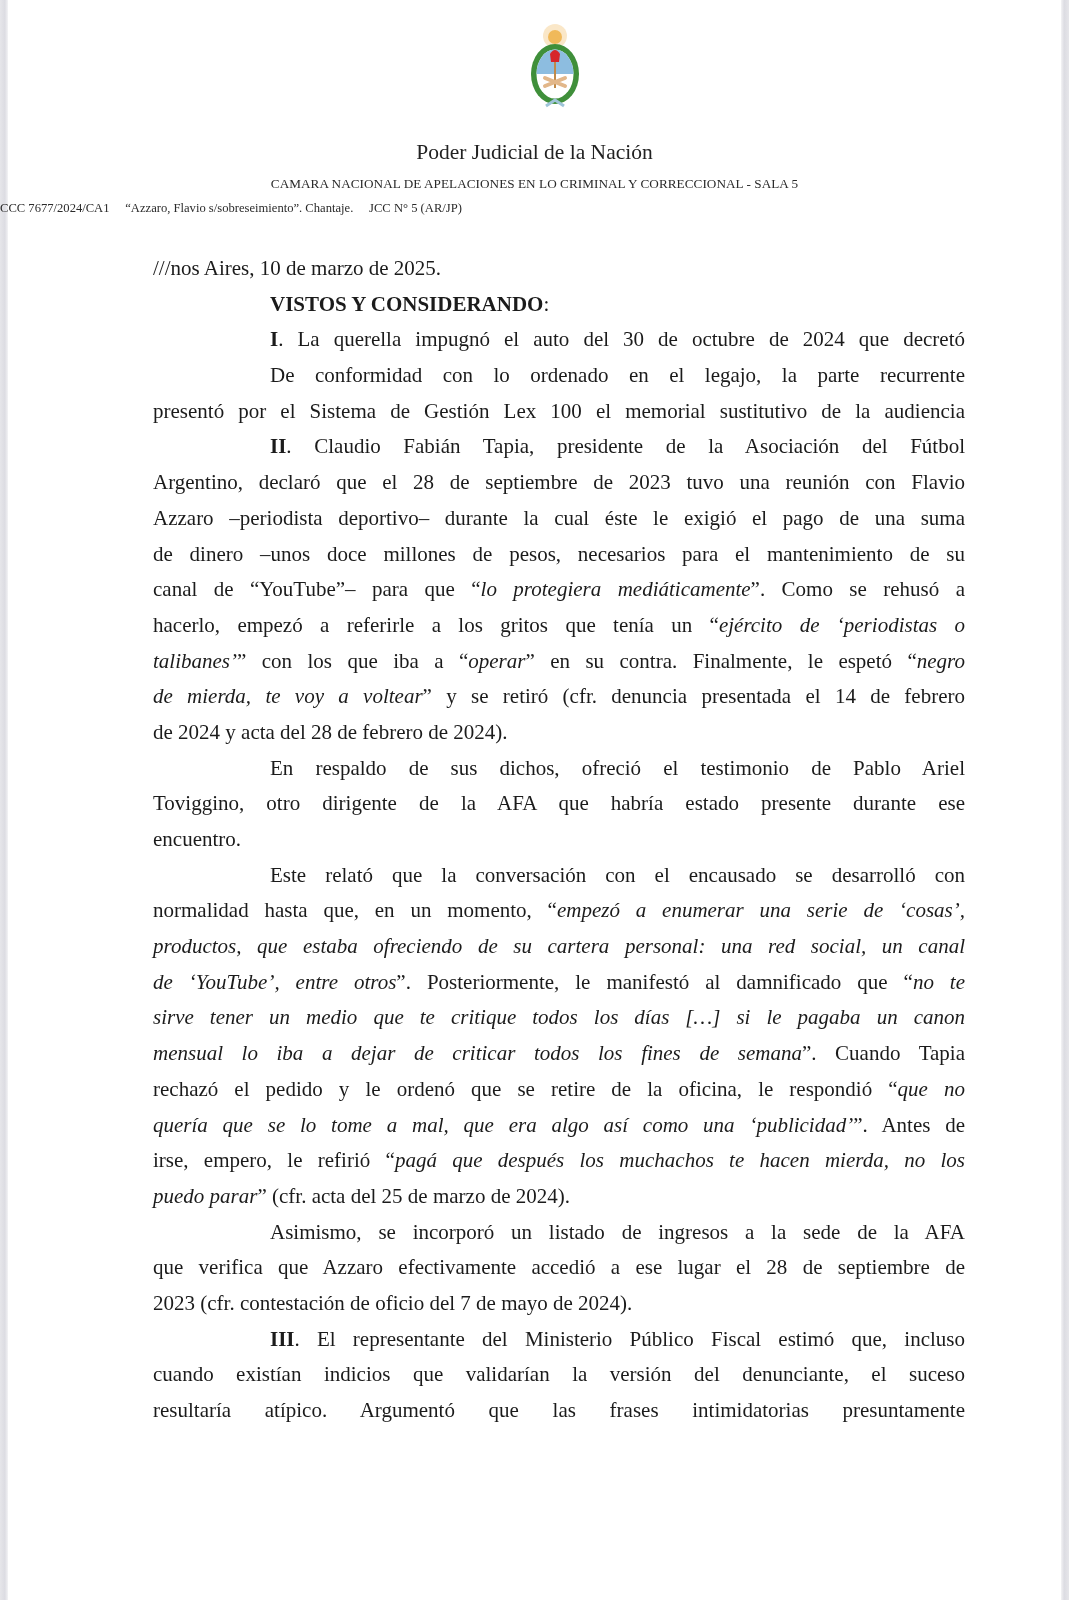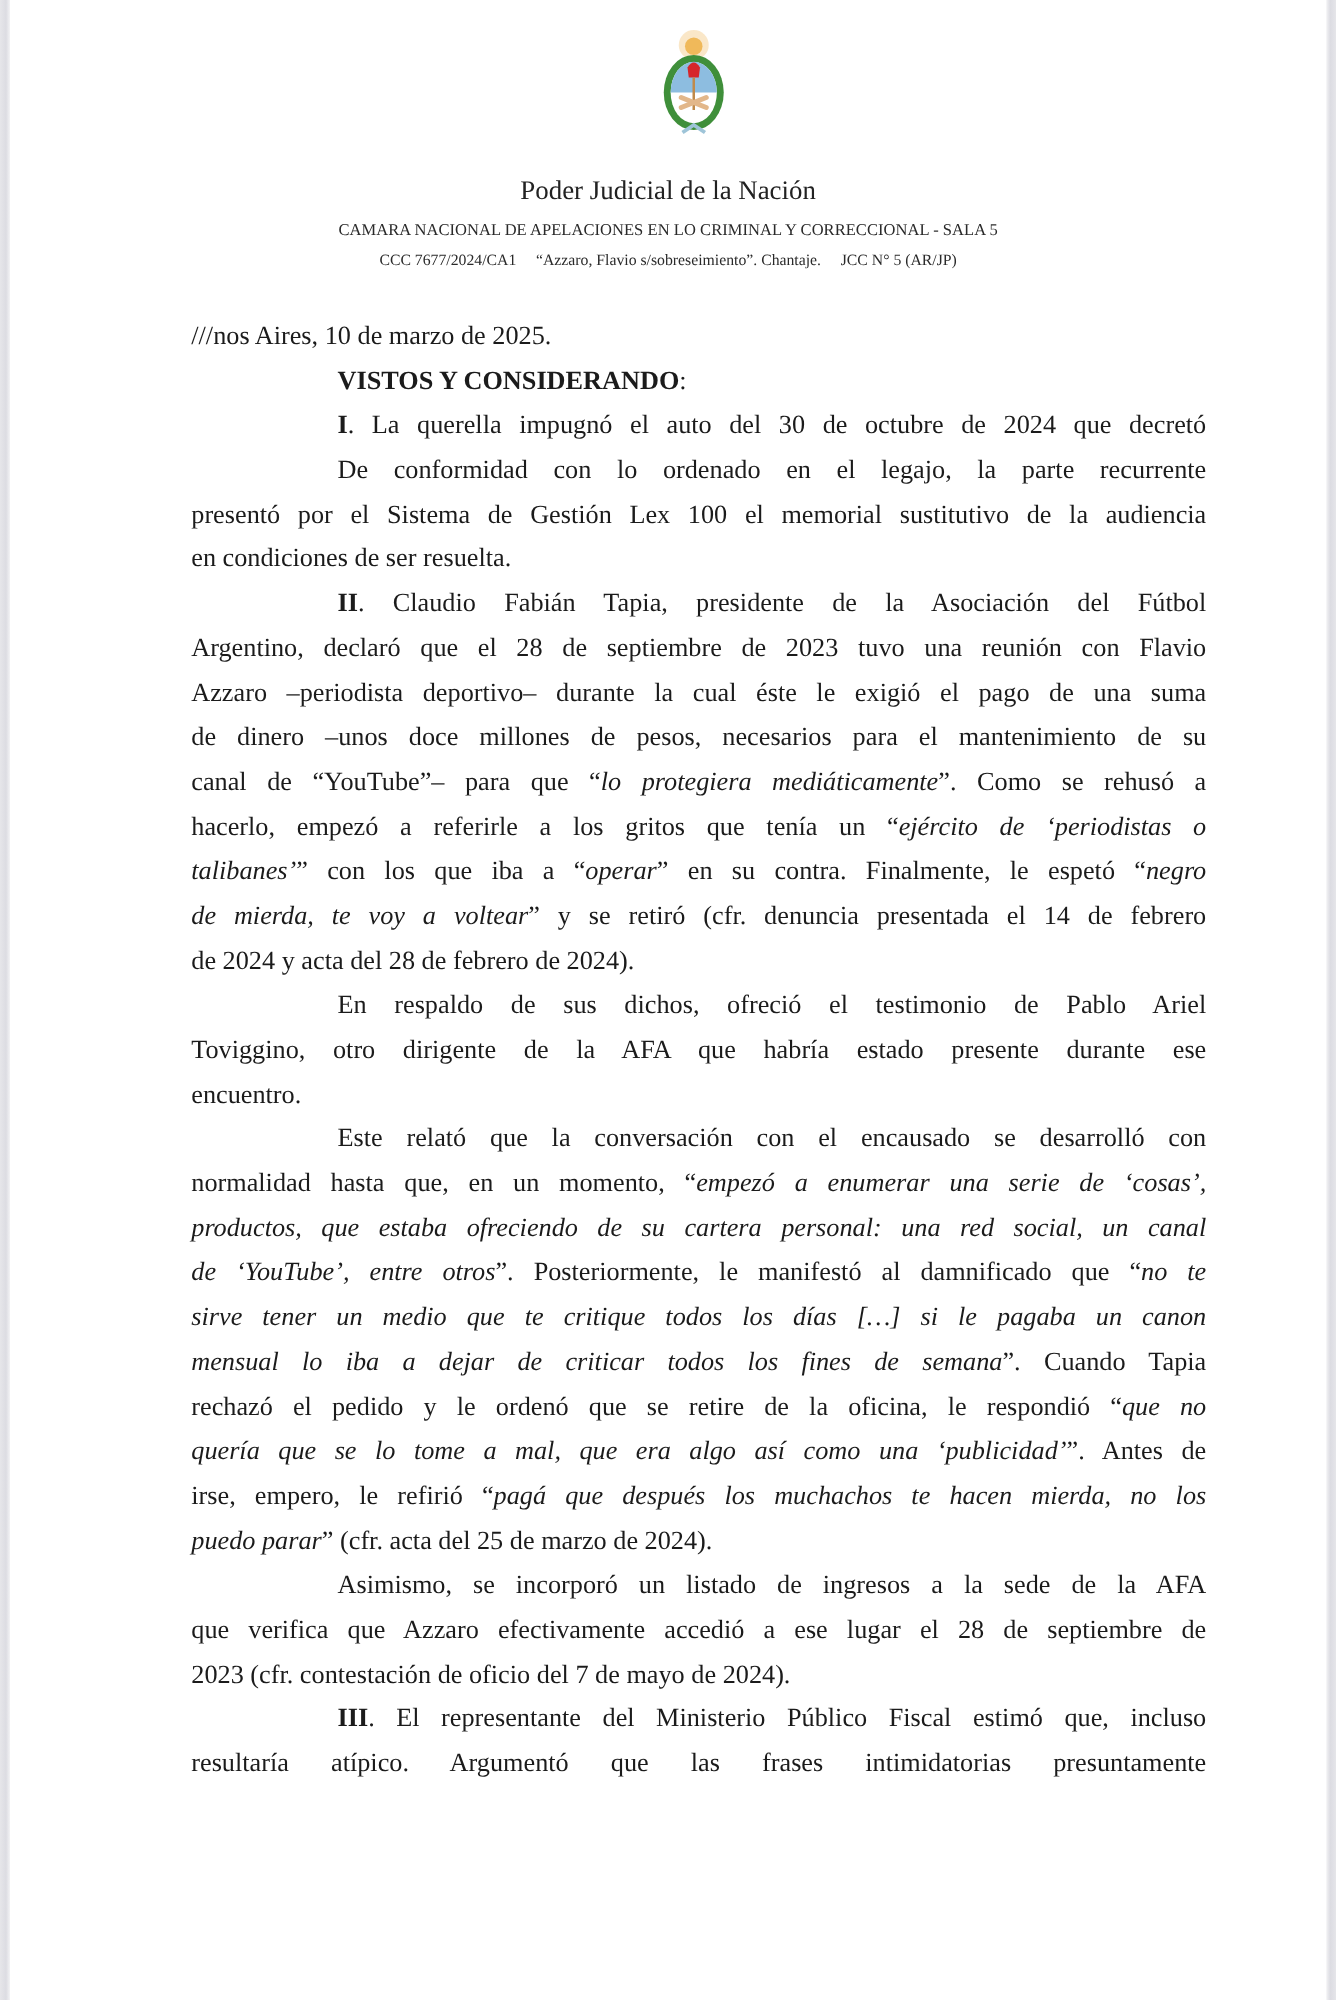--- a/index.html
+++ b/index.html
@@ -20,21 +20,21 @@
   .emblem { position: absolute; left: 524px; top: 22px; width: 62px; height: 96px; }
   .hdr-title {
     position: absolute; left: 0; width: 1069px; top: 140px; text-align: center;
     font-size: 21.5px; color: #222;
   }
   .hdr-court {
     position: absolute; left: 0; width: 1069px; top: 176px; text-align: center;
     font-size: 13.2px; color: #2a2a2a; letter-spacing: 0.05px;
   }
   .hdr-case {
-    position: absolute; left: 0; width: 1069px; top: 201px; text-align: center;
+    position: absolute; left: 0; width: 1069px; top: 201px; 
     font-size: 12.6px; color: #2a2a2a; white-space: pre;
   }
   .hdr-case span { white-space: pre; }
 
   .body-text {
     position: absolute; left: 153px; width: 812px; top: 251px;
     font-size: 21px; line-height: 35.7px;
   }
   .line {
     display: block; height: 35.7px; white-space: nowrap;
@@ -67,21 +67,20 @@
 <div class="hdr-court">CAMARA NACIONAL DE APELACIONES EN LO CRIMINAL Y CORRECCIONAL - SALA 5</div>
 <div class="hdr-case"><span>CCC 7677/2024/CA1</span>     <span>“Azzaro, Flavio s/sobreseimiento”. Chantaje.</span>     <span>JCC N° 5 (AR/JP)</span></div>
 
 <div class="body-text">
   <div class="line last">///nos Aires, 10 de marzo de 2025.</div>
   <div class="line last indent"><span class="b">VISTOS Y CONSIDERANDO</span><span>:</span></div>
   <div id="lines">
       <div class="line indent"><span class="b">I</span><span>. La querella impugnó el auto del 30 de octubre de 2024 que decretó</span></div>
       <div class="line indent"><span>De conformidad con lo ordenado en el legajo, la parte recurrente</span></div>
       <div class="line"><span>presentó por el Sistema de Gestión Lex 100 el memorial sustitutivo de la audiencia</span></div>
-      <div class="line last"><span>en condiciones de ser resuelta.</span></div>
       <div class="line indent"><span class="b">II</span><span>. Claudio Fabián Tapia, presidente de la Asociación del Fútbol</span></div>
       <div class="line"><span>Argentino, declaró que el 28 de septiembre de 2023 tuvo una reunión con Flavio</span></div>
       <div class="line"><span>Azzaro –periodista deportivo– durante la cual éste le exigió el pago de una suma</span></div>
       <div class="line"><span>de dinero –unos doce millones de pesos, necesarios para el mantenimiento de su</span></div>
       <div class="line"><span>canal de “YouTube”– para que “</span><span class="i">lo protegiera mediáticamente</span><span>”. Como se rehusó a</span></div>
       <div class="line"><span>hacerlo, empezó a referirle a los gritos que tenía un “</span><span class="i">ejército de ‘periodistas o</span></div>
       <div class="line"><span class="i">talibanes’</span><span>” con los que iba a “</span><span class="i">operar</span><span>” en su contra. Finalmente, le espetó “</span><span class="i">negro</span></div>
       <div class="line"><span class="i">de mierda, te voy a voltear</span><span>” y se retiró (cfr. denuncia presentada el 14 de febrero</span></div>
       <div class="line last"><span>de 2024 y acta del 28 de febrero de 2024).</span></div>
       <div class="line indent"><span>En respaldo de sus dichos, ofreció el testimonio de Pablo Ariel</span></div>
@@ -94,15 +93,16 @@
       <div class="line"><span class="i">sirve tener un medio que te critique todos los días […] si le pagaba un canon</span></div>
       <div class="line"><span class="i">mensual lo iba a dejar de criticar todos los fines de semana</span><span>”. Cuando Tapia</span></div>
       <div class="line"><span>rechazó el pedido y le ordenó que se retire de la oficina, le respondió “</span><span class="i">que no</span></div>
       <div class="line"><span class="i">quería que se lo tome a mal, que era algo así como una ‘publicidad’</span><span>”. Antes de</span></div>
       <div class="line"><span>irse, empero, le refirió “</span><span class="i">pagá que después los muchachos te hacen mierda, no los</span></div>
       <div class="line last"><span class="i">puedo parar</span><span>” (cfr. acta del 25 de marzo de 2024).</span></div>
       <div class="line indent"><span>Asimismo, se incorporó un listado de ingresos a la sede de la AFA</span></div>
       <div class="line"><span>que verifica que Azzaro efectivamente accedió a ese lugar el 28 de septiembre de</span></div>
       <div class="line last"><span>2023 (cfr. contestación de oficio del 7 de mayo de 2024).</span></div>
       <div class="line indent"><span class="b">III</span><span>. El representante del Ministerio Público Fiscal estimó que, incluso</span></div>
+      <div class="line"><span>cuando existían indicios que validarían la versión del denunciante, el suceso</span></div>
       <div class="line"><span>resultaría atípico. Argumentó que las frases intimidatorias presuntamente</span></div>
     </div>
 </div>
 
 </body></html>

